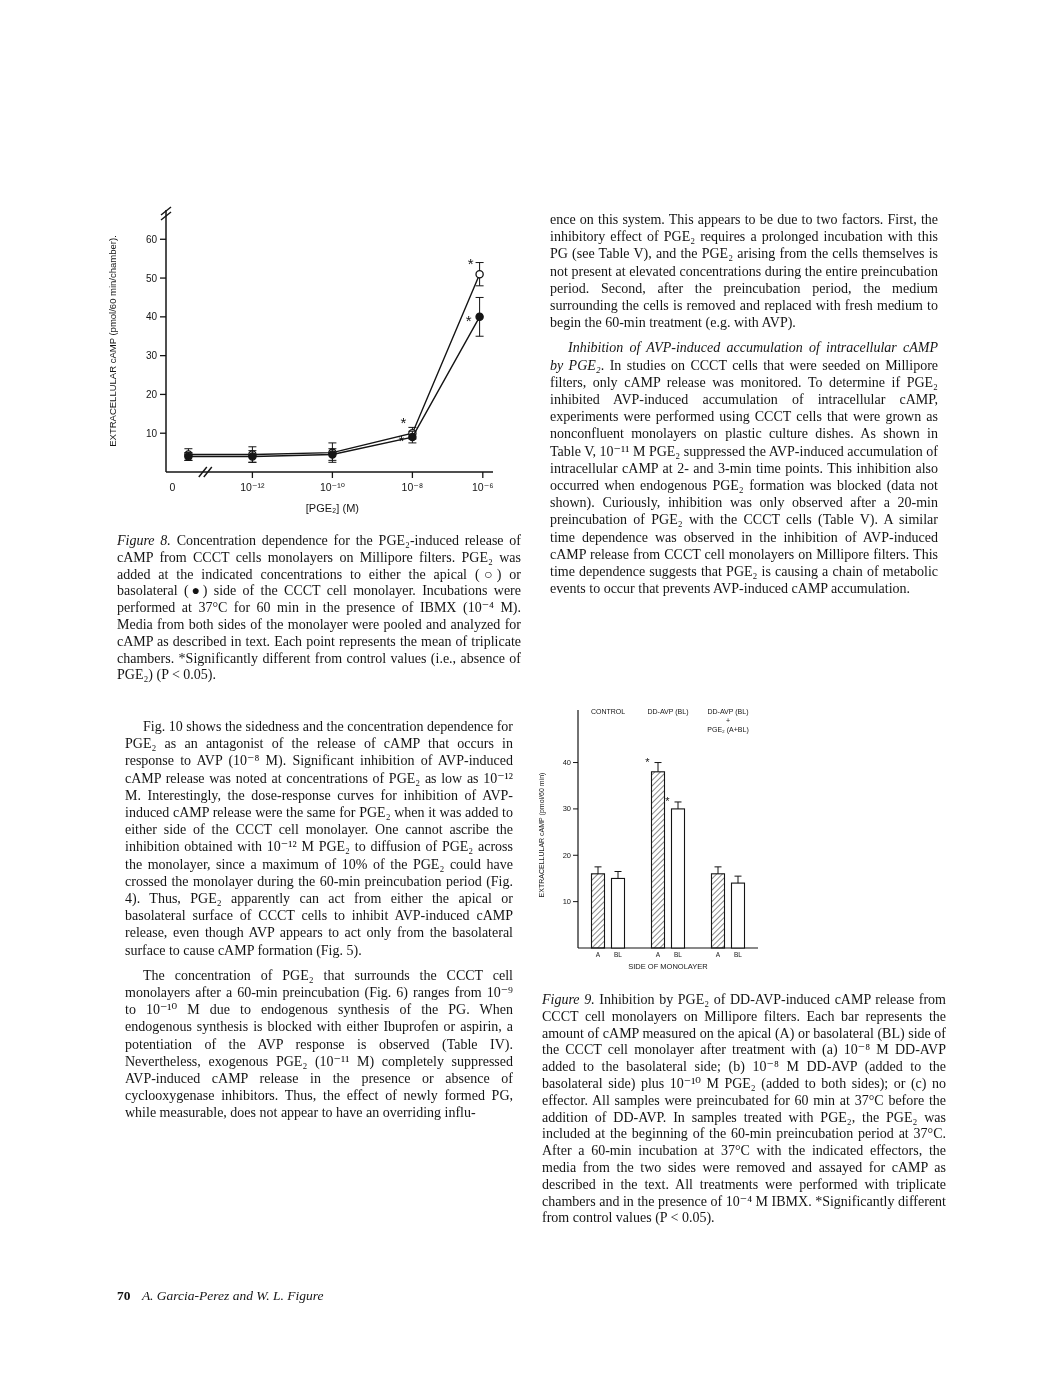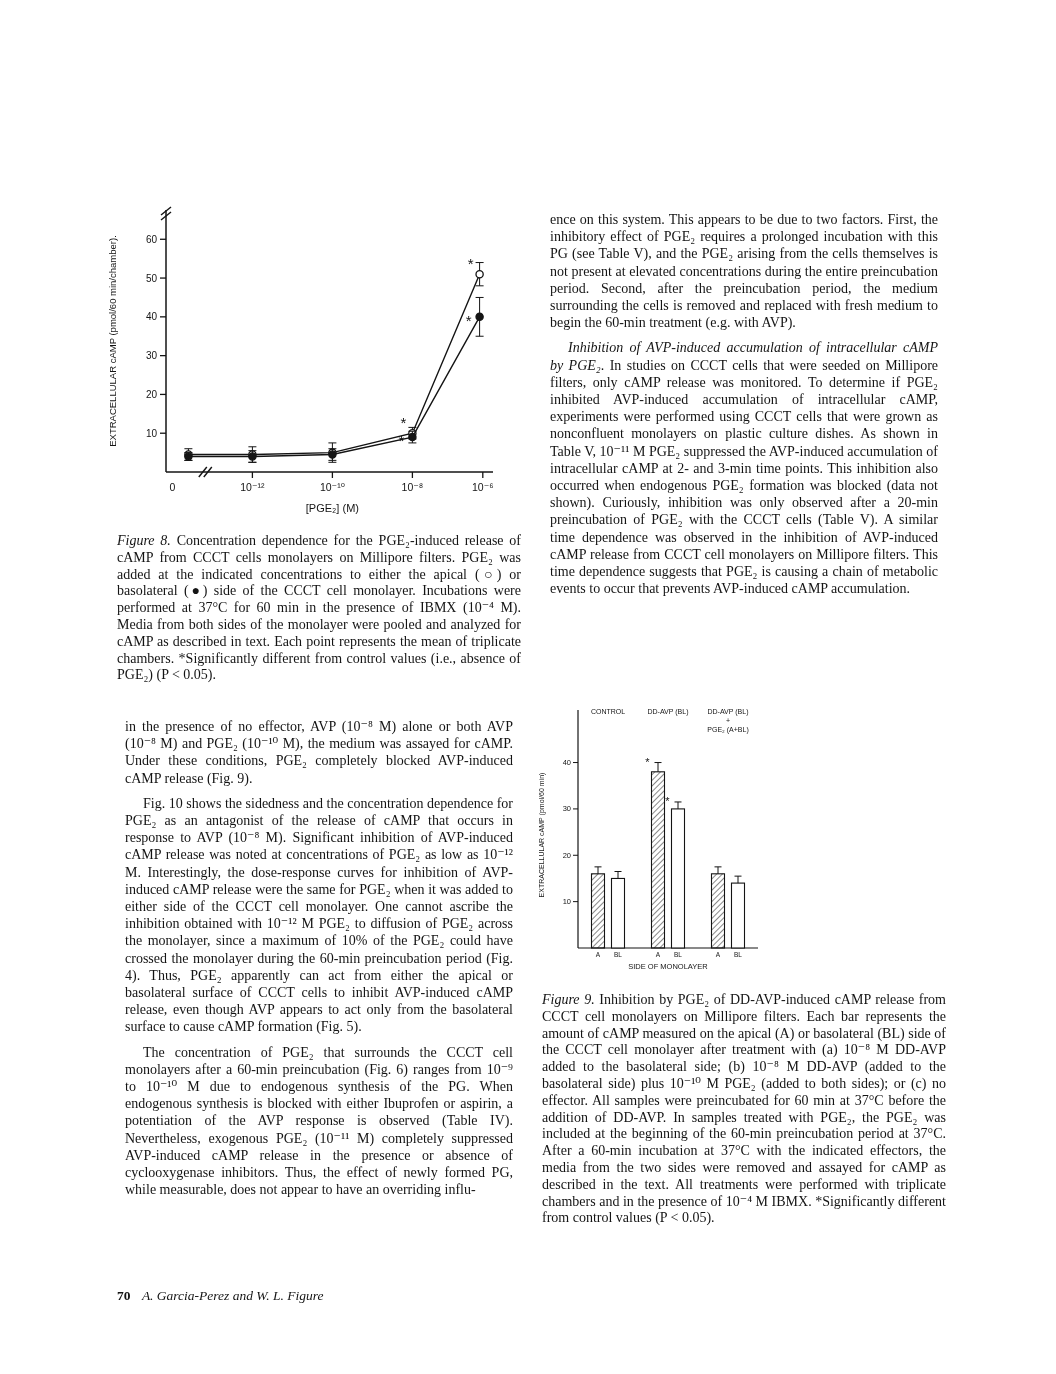--- a/index.html
+++ b/index.html
@@ -109,21 +109,20 @@
         <circle cx="312.4" cy="241.0909090909091" r="3.6" fill="#141414" stroke="#141414" stroke-width="1.3"></circle>
         <text x="301.4" y="250.0909090909091" font-size="15" text-anchor="middle" font-family="&quot;Liberation Sans&quot;,&quot;DejaVu Sans&quot;,sans-serif">*</text>
         <circle cx="379.6" cy="120.84848484848484" r="3.6" fill="#141414" stroke="#141414" stroke-width="1.3"></circle>
         <text x="368.6" y="129.84848484848484" font-size="15" text-anchor="middle" font-family="&quot;Liberation Sans&quot;,&quot;DejaVu Sans&quot;,sans-serif">*</text>
       </svg>
   </div>
 
   <div class="caption" style="left:117px;top:533px;"><span class="italic">Figure 8.</span><span> Concentration dependence for the PGE₂-induced release of cAMP from CCCT cells monolayers on Millipore filters. PGE₂ was added at the indicated concentrations to either the apical (○) or basolateral (●) side of the CCCT cell monolayer. Incubations were performed at 37°C for 60 min in the presence of IBMX (10⁻⁴ M). Media from both sides of the monolayer were pooled and analyzed for cAMP as described in text. Each point represents the mean of triplicate chambers. *Significantly different from control values (i.e., absence of PGE₂) (P &lt; 0.05).</span></div>
 
   <div class="col" style="left:117px;top:710px;">
-    <p class="noindent">in the presence of no effector, AVP (10⁻⁸ M) alone or both AVP (10⁻⁸ M) and PGE₂ (10⁻¹⁰ M), the medium was assayed for cAMP. Under these conditions, PGE₂ completely blocked AVP-induced cAMP release (Fig. 9).</p>
     <p class="indent">Fig. 10 shows the sidedness and the concentration dependence for PGE₂ as an antagonist of the release of cAMP that occurs in response to AVP (10⁻⁸ M). Significant inhibition of AVP-induced cAMP release was noted at concentrations of PGE₂ as low as 10⁻¹² M. Interestingly, the dose-response curves for inhibition of AVP-induced cAMP release were the same for PGE₂ when it was added to either side of the CCCT cell monolayer. One cannot ascribe the inhibition obtained with 10⁻¹² M PGE₂ to diffusion of PGE₂ across the monolayer, since a maximum of 10% of the PGE₂ could have crossed the monolayer during the 60-min preincubation period (Fig. 4). Thus, PGE₂ apparently can act from either the apical or basolateral surface of CCCT cells to inhibit AVP-induced cAMP release, even though AVP appears to act only from the basolateral surface to cause cAMP formation (Fig. 5).</p>
     <p class="indent">The concentration of PGE₂ that surrounds the CCCT cell monolayers after a 60-min preincubation (Fig. 6) ranges from 10⁻⁹ to 10⁻¹⁰ M due to endogenous synthesis of the PG. When endogenous synthesis is blocked with either Ibuprofen or aspirin, a potentiation of the AVP response is observed (Table IV). Nevertheless, exogenous PGE₂ (10⁻¹¹ M) completely suppressed AVP-induced cAMP release in the presence or absence of cyclooxygenase inhibitors. Thus, the effect of newly formed PG, while measurable, does not appear to have an overriding influ-</p>
   </div>
 
   <div class="col" style="left:542px;top:203px;">
     <p class="noindent">ence on this system. This appears to be due to two factors. First, the inhibitory effect of PGE₂ requires a prolonged incubation with this PG (see Table V), and the PGE₂ arising from the cells themselves is not present at elevated concentrations during the entire preincubation period. Second, after the preincubation period, the medium surrounding the cells is removed and replaced with fresh medium to begin the 60-min treatment (e.g. with AVP).</p>
     <p class="indent"><span class="italic">Inhibition of AVP-induced accumulation of intracellular cAMP by PGE₂</span><span>. In studies on CCCT cells that were seeded on Millipore filters, only cAMP release was monitored. To determine if PGE₂ inhibited AVP-induced accumulation of intracellular cAMP, experiments were performed using CCCT cells that were grown as nonconfluent monolayers on plastic culture dishes. As shown in Table V, 10⁻¹¹ M PGE₂ suppressed the AVP-induced accumulation of intracellular cAMP at 2- and 3-min time points. This inhibition also occurred when endogenous PGE₂ formation was blocked (data not shown). Curiously, inhibition was only observed after a 20-min preincubation of PGE₂ with the CCCT cells (Table V). A similar time dependence was observed in the inhibition of AVP-induced cAMP release from CCCT cell monolayers on Millipore filters. This time dependence suggests that PGE₂ is causing a chain of metabolic events to occur that prevents AVP-induced cAMP accumulation.</span></p>
   </div>
 
   <div class="chart-box" style="left:530px;top:698px;width:235px;height:300px;">

